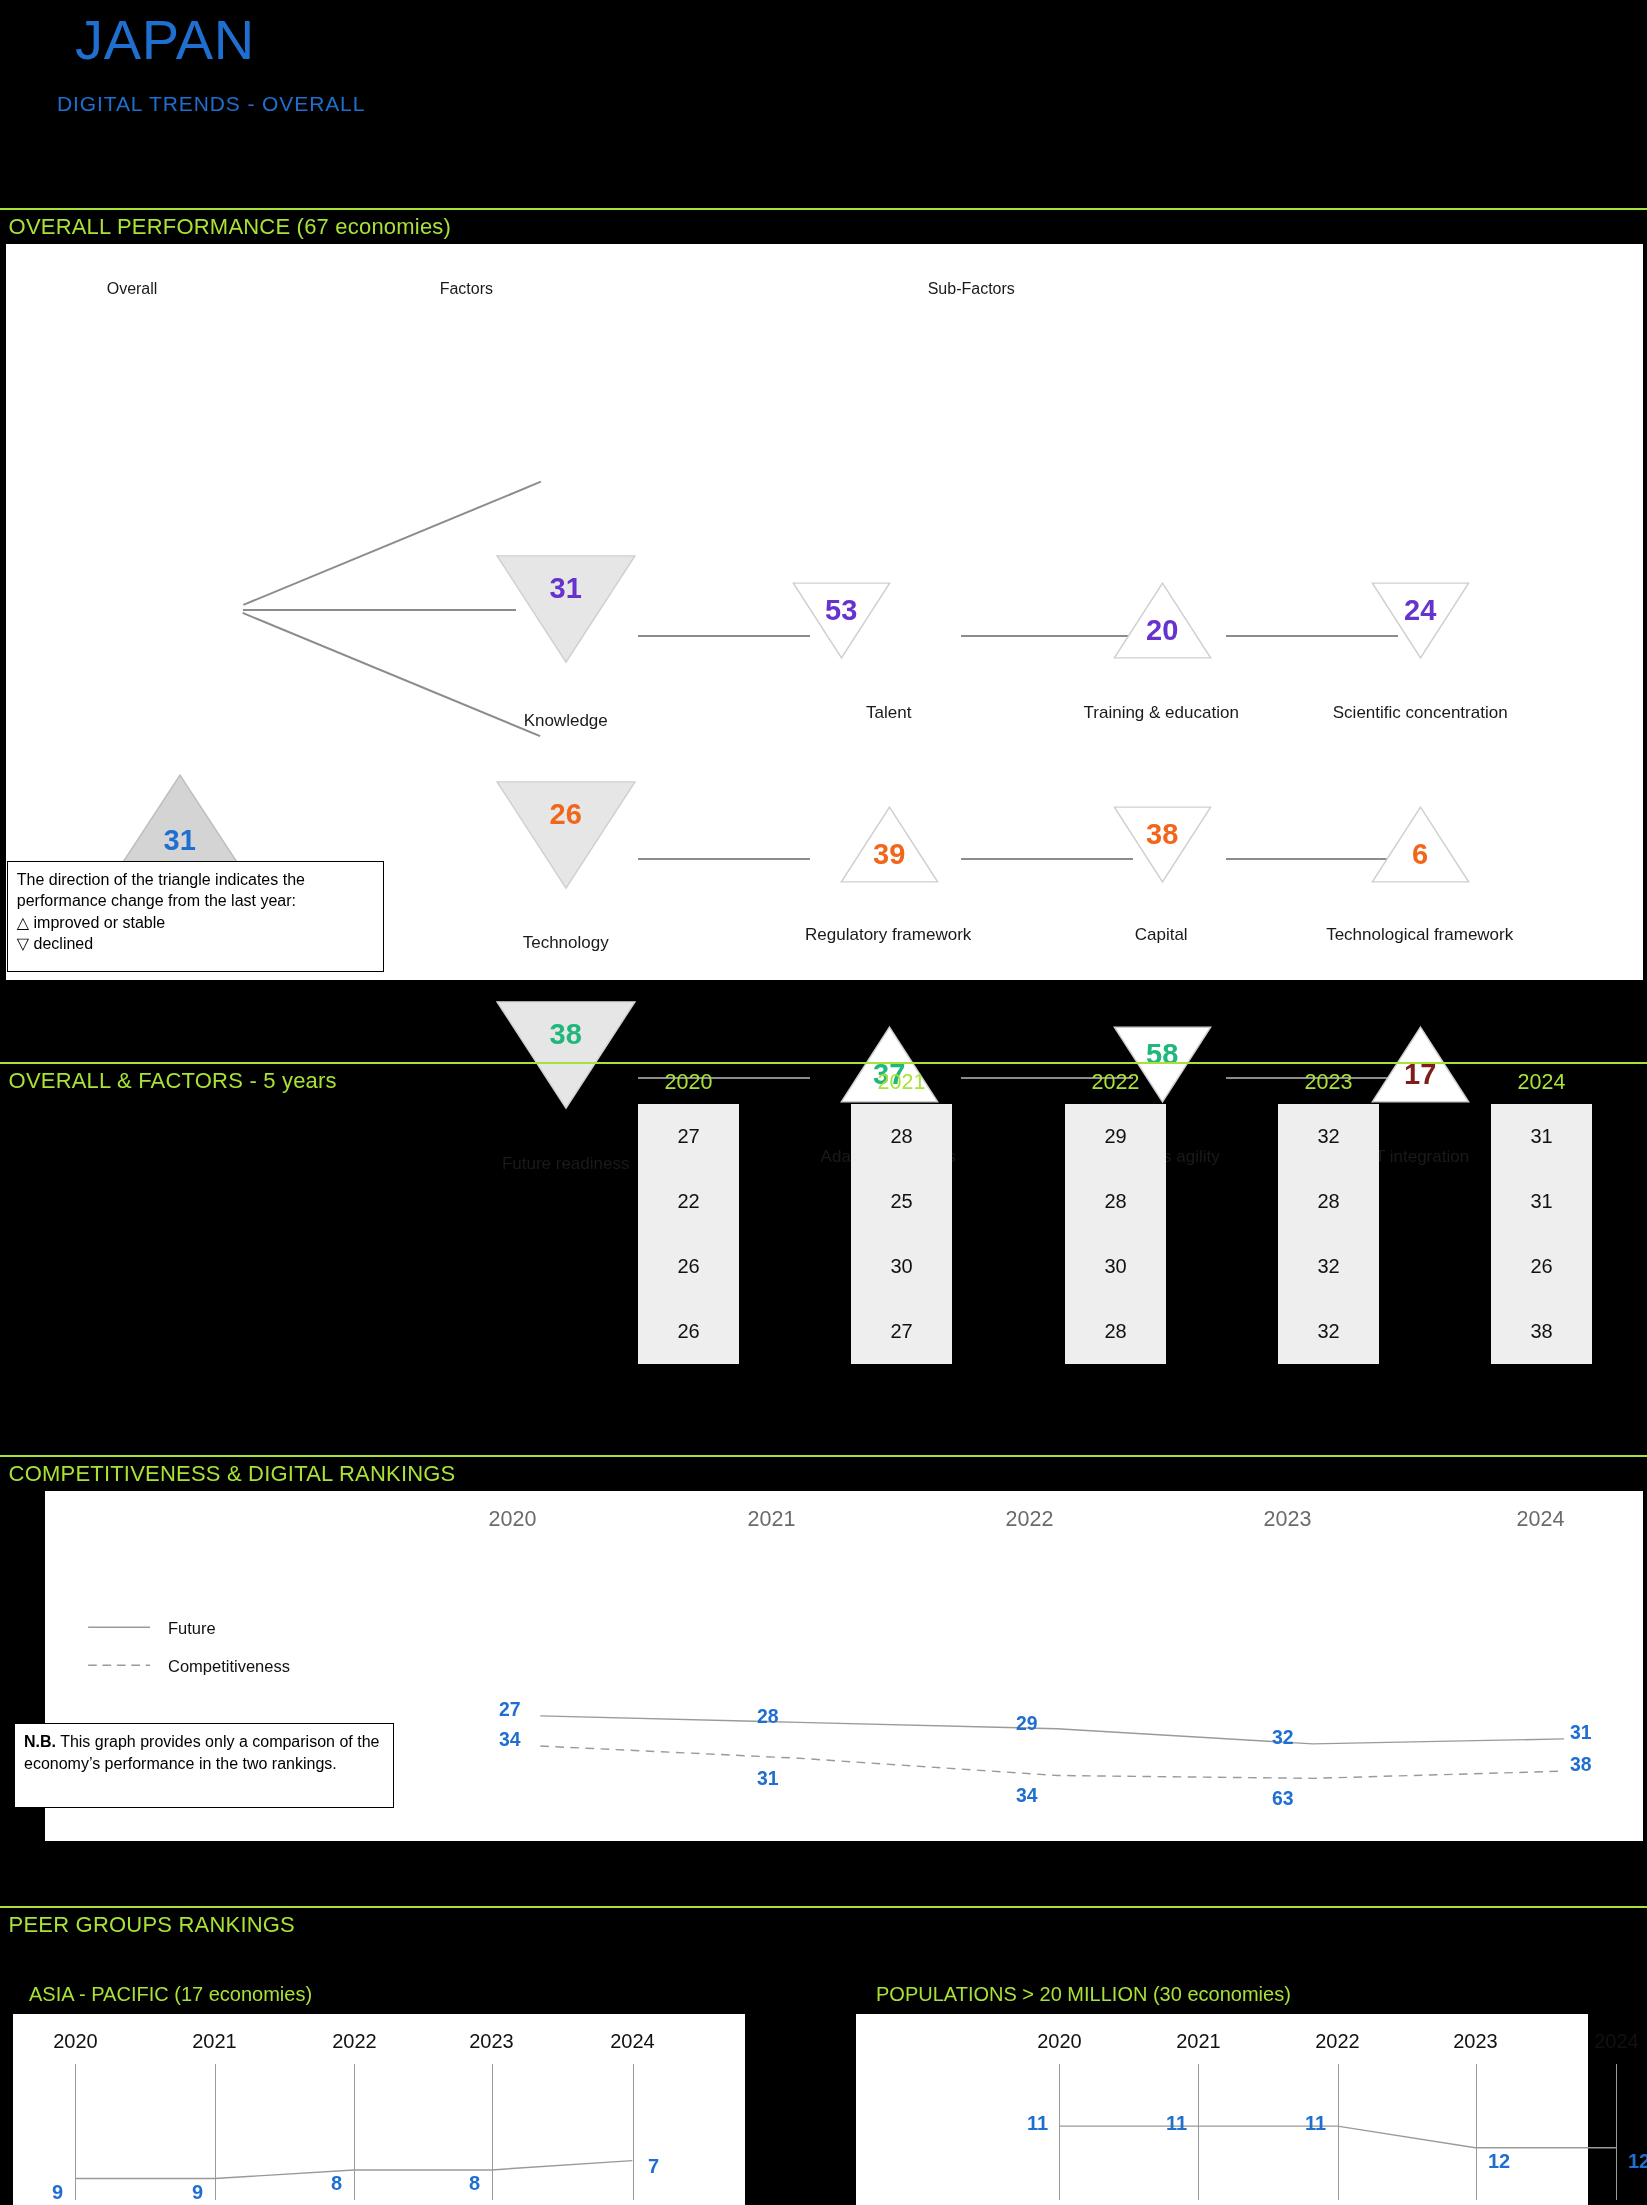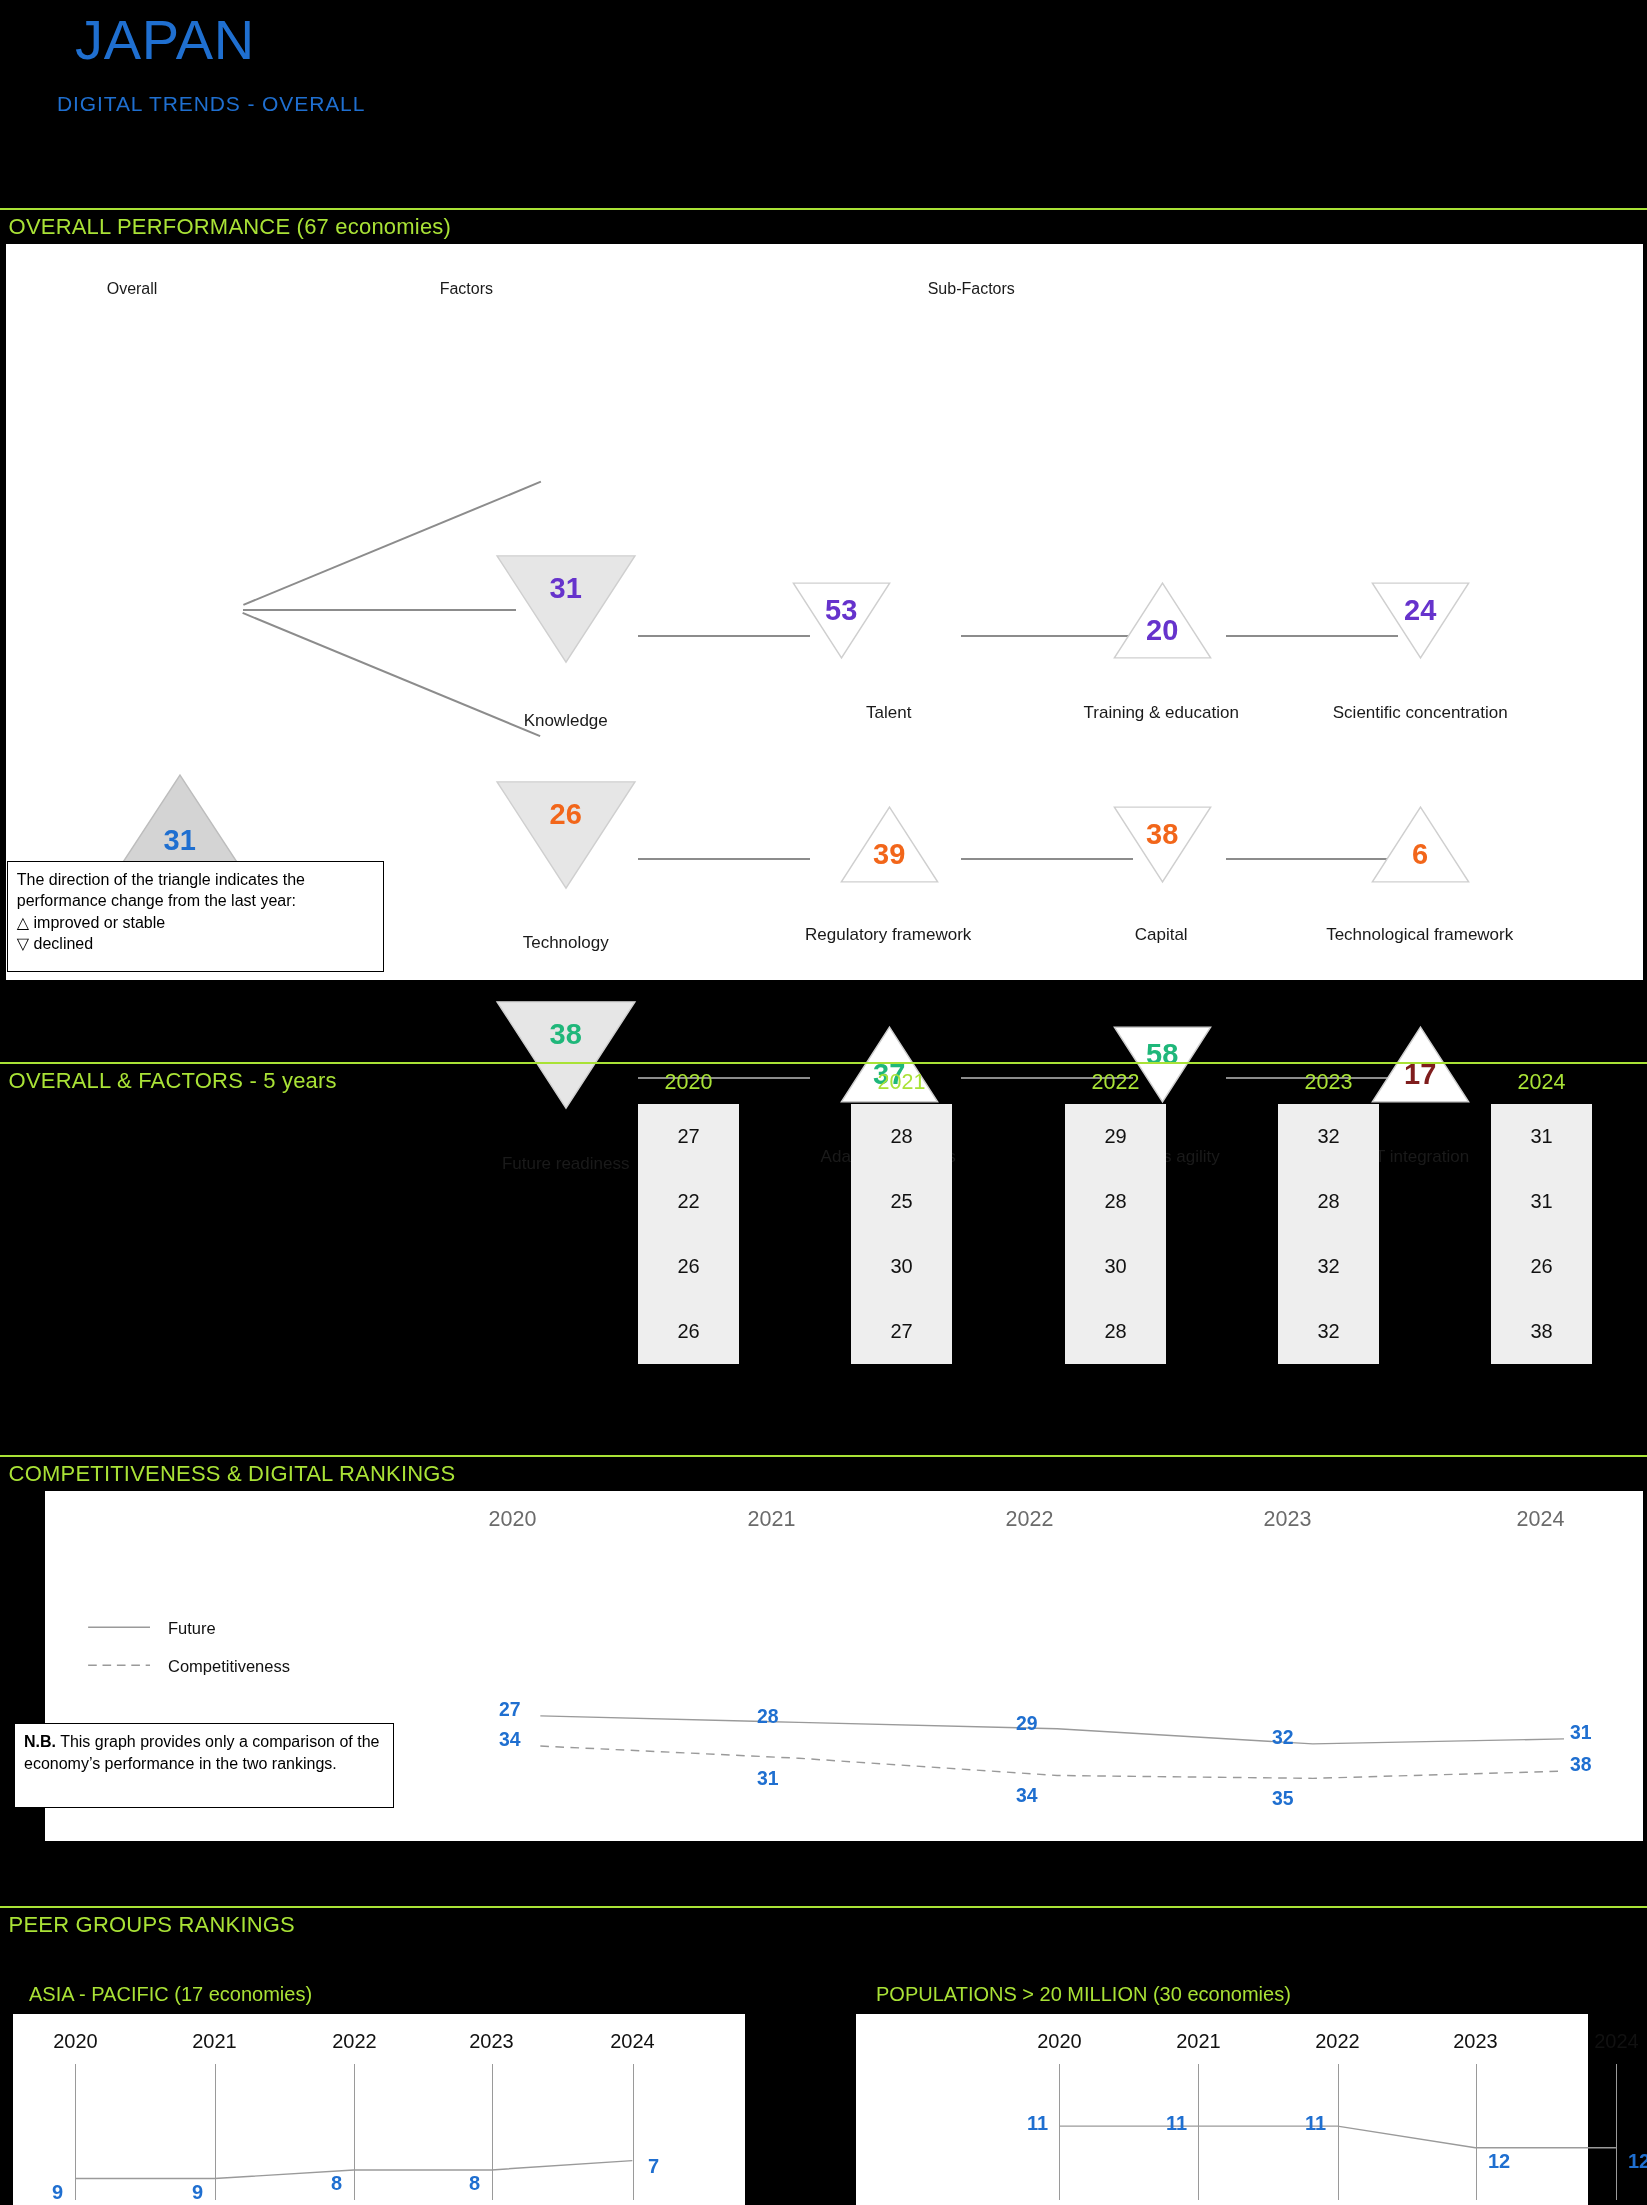--- a/index.html
+++ b/index.html
@@ -293,21 +293,21 @@
 
   <div class="pt-label" style="left:454px; top:207px;">27</div>
   <div class="pt-label" style="left:712px; top:214px;">28</div>
   <div class="pt-label" style="left:971px; top:221px;">29</div>
   <div class="pt-label" style="left:1227px; top:235px;">32</div>
   <div class="pt-label" style="left:1525px; top:230px;">31</div>
 
   <div class="pt-label" style="left:454px; top:237px;">34</div>
   <div class="pt-label" style="left:712px; top:276px;">31</div>
   <div class="pt-label" style="left:971px; top:293px;">34</div>
-  <div class="pt-label" style="left:1227px; top:296px;">35</div>
+  <div class="pt-label" style="left:1227px; top:296px;">63</div>
   <div class="pt-label" style="left:1525px; top:262px;">38</div>
 </div>
 
 <div id="nb-box">
   <span style="font-weight:bold;">N.B.</span><span> This graph provides only a comparison of the economy’s performance in the two rankings.</span>
 </div>
 
 <div class="section-bar" style="top:1906px;">PEER GROUPS RANKINGS</div>
 
 <div class="peer-title" style="left:29px; top:1983px;">ASIA - PACIFIC (17 economies)</div>

